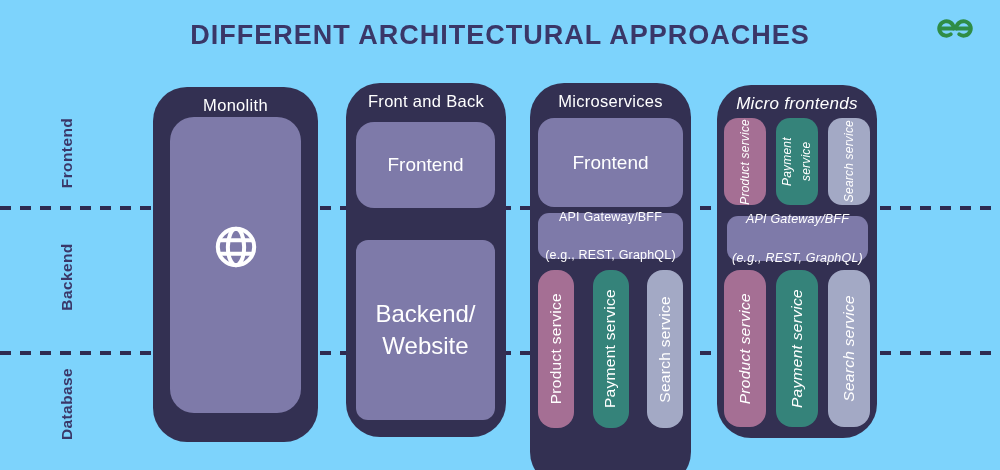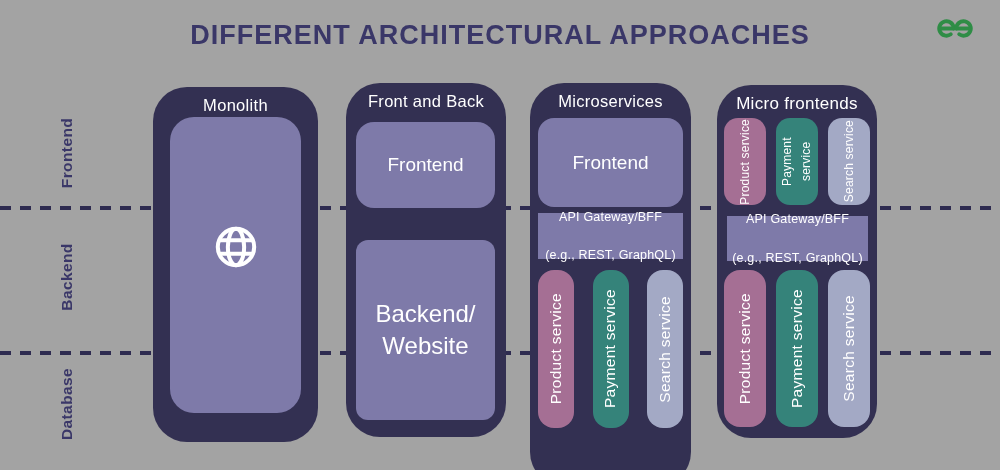--- a/index.html
+++ b/index.html
@@ -1,21 +1,21 @@
 <!DOCTYPE html>
 <html><head>
 <meta charset="utf-8">
 <style>
   * { margin: 0; padding: 0; box-sizing: border-box; }
   html, body { background: #ffffff; }
   .canvas {
     position: relative;
     width: 1000px;
     height: 470px;
-    background: #a3a3a3;
+    background: #7dd3fc;
     font-family: "Liberation Sans", sans-serif;
     overflow: hidden;
   }
 
   .page-title {
     position: absolute;
     top: 20px; left: 0; width: 100%;
     text-align: center;
     font-size: 27px;
     font-weight: bold;
@@ -81,21 +81,21 @@
   .mono-label { font-size: 19px; letter-spacing: 0.3px; }
 
   
   .col2 { left: 338px; top: 83px; width: 160px; height: 354px; margin-left: 8px; }
   .fb-front { left: 10px; top: 39px; width: 139px; height: 86px; border-radius: 18px; font-size: 19px; }
   .fb-back  { left: 10px; top: 157px; width: 139px; height: 180px; border-radius: 12px; font-size: 24px; line-height: 1.35; }
 
   
   .col3 { left: 530px; top: 83px; width: 161px; height: 403px; }
   .ms-front { left: 8px; top: 35px; width: 145px; height: 89px; border-radius: 16px; font-size: 19px; }
-  .api-box { border-radius: 0; font-size: 12.5px; line-height: 1.45; letter-spacing: 0.2px; gap: 20px; }
+  .api-box { border-radius: 11px; font-size: 12.5px; line-height: 1.45; letter-spacing: 0.2px; gap: 20px; }
   .ms-api { left: 8px; top: 130px; width: 145px; height: 46px; }
   .pill-row { position: absolute; display: flex; justify-content: space-between; }
   .ms-pills { left: 8px; top: 187px; width: 145px; height: 158px; }
   .pill {
     height: 100%;
     border-radius: 16px;
     display: flex;
     align-items: center;
     justify-content: center;
   }
@@ -103,21 +103,21 @@
     writing-mode: vertical-rl;
     transform: rotate(180deg);
     color: #ffffff;
     text-align: center;
     line-height: 1.2;
   }
   .ms-pills .pill { width: 36px; }
   .ms-pills .pill span { font-size: 15.5px; letter-spacing: 0.3px; }
 
   
-  .col4 { left: 717px; top: 85px; width: 160px; height: 353px; }
+  .col4 { left: 717px; top: 85px; width: 160px; height: 353px; font-style: italic; }
   .col4 .col-title { font-size: 17px; }
   .mf-top-pills { left: 7px; top: 33px; width: 146px; height: 87px; }
   .mf-top-pills .pill { width: 42px; border-radius: 14px; }
   .mf-top-pills .pill span { font-size: 12px; line-height: 1.55; letter-spacing: 0.2px; }
   .mf-api { left: 10px; top: 131px; width: 141px; height: 45px; }
   .mf-bottom-pills { left: 7px; top: 185px; width: 146px; height: 157px; }
   .mf-bottom-pills .pill { width: 42px; }
   .mf-bottom-pills .pill span { font-size: 15.5px; letter-spacing: 0.3px; }
 </style>
 </head>

